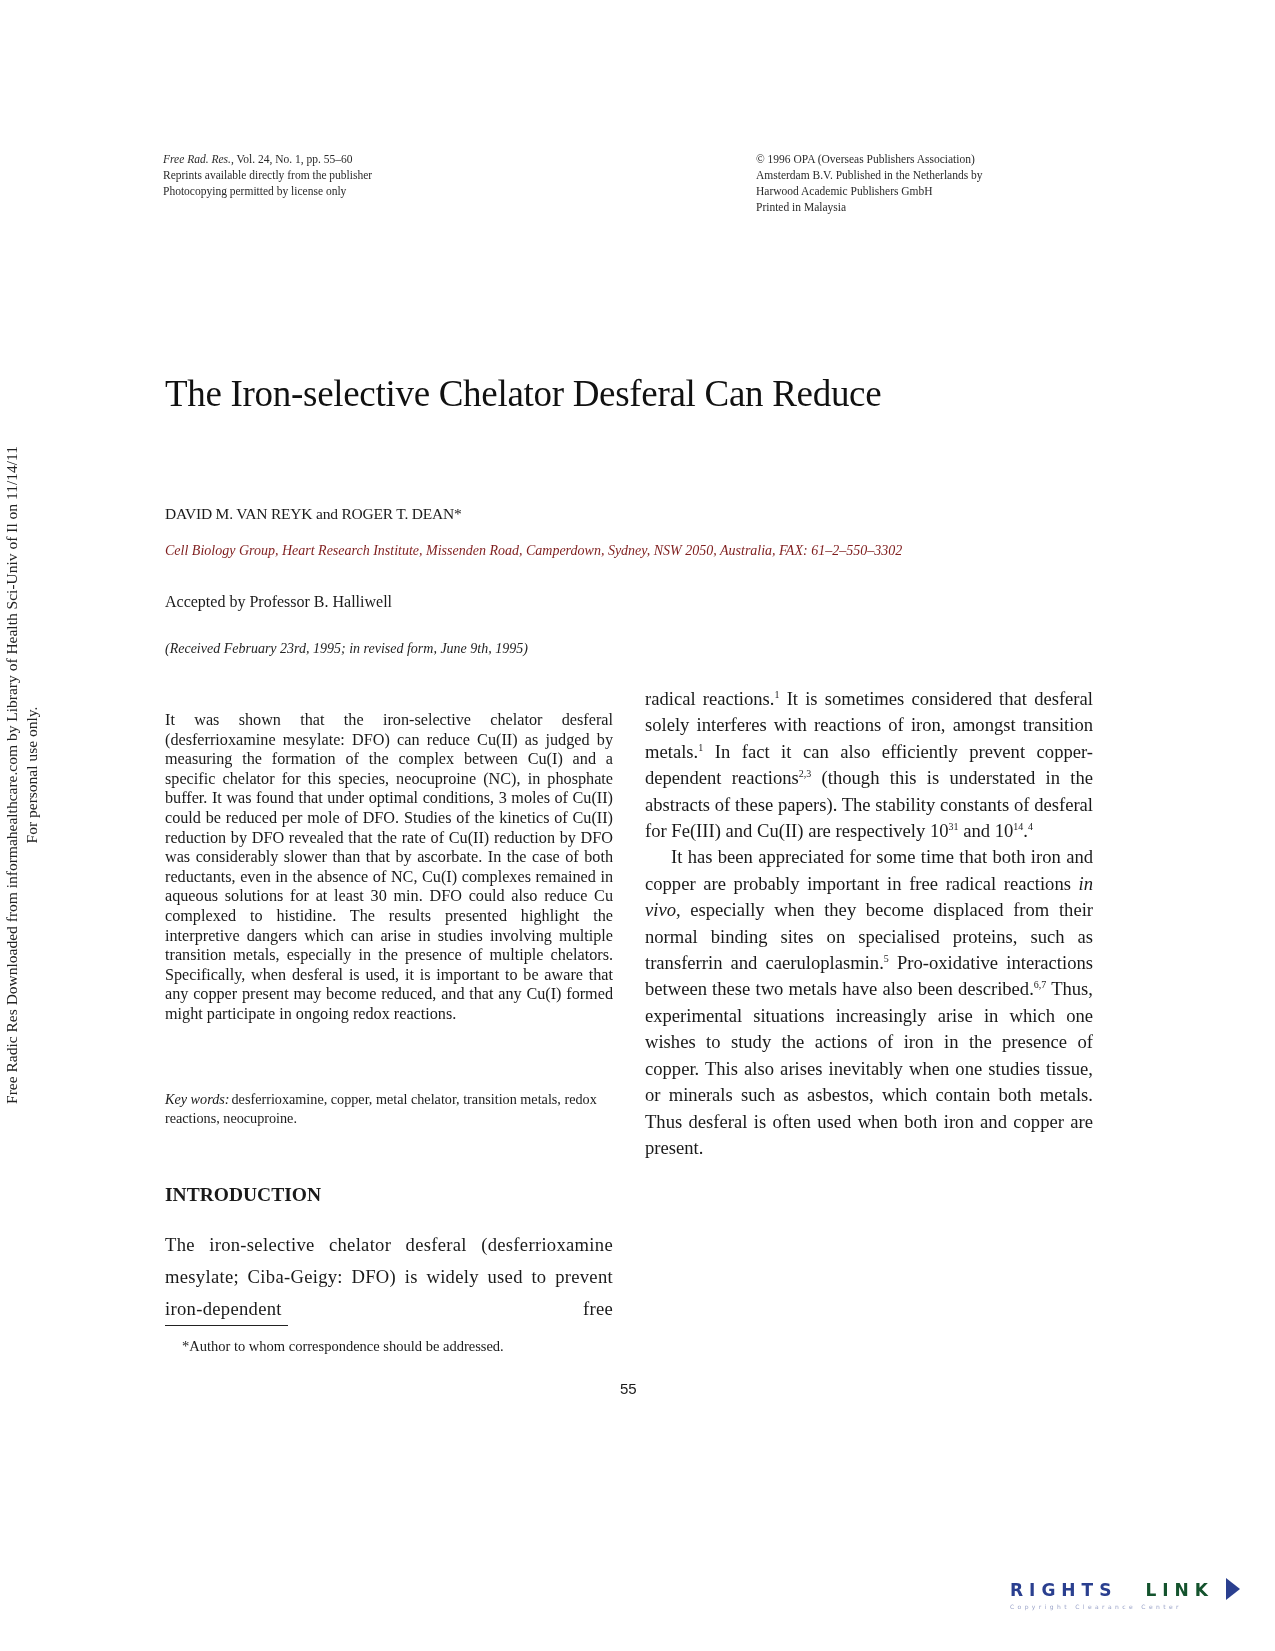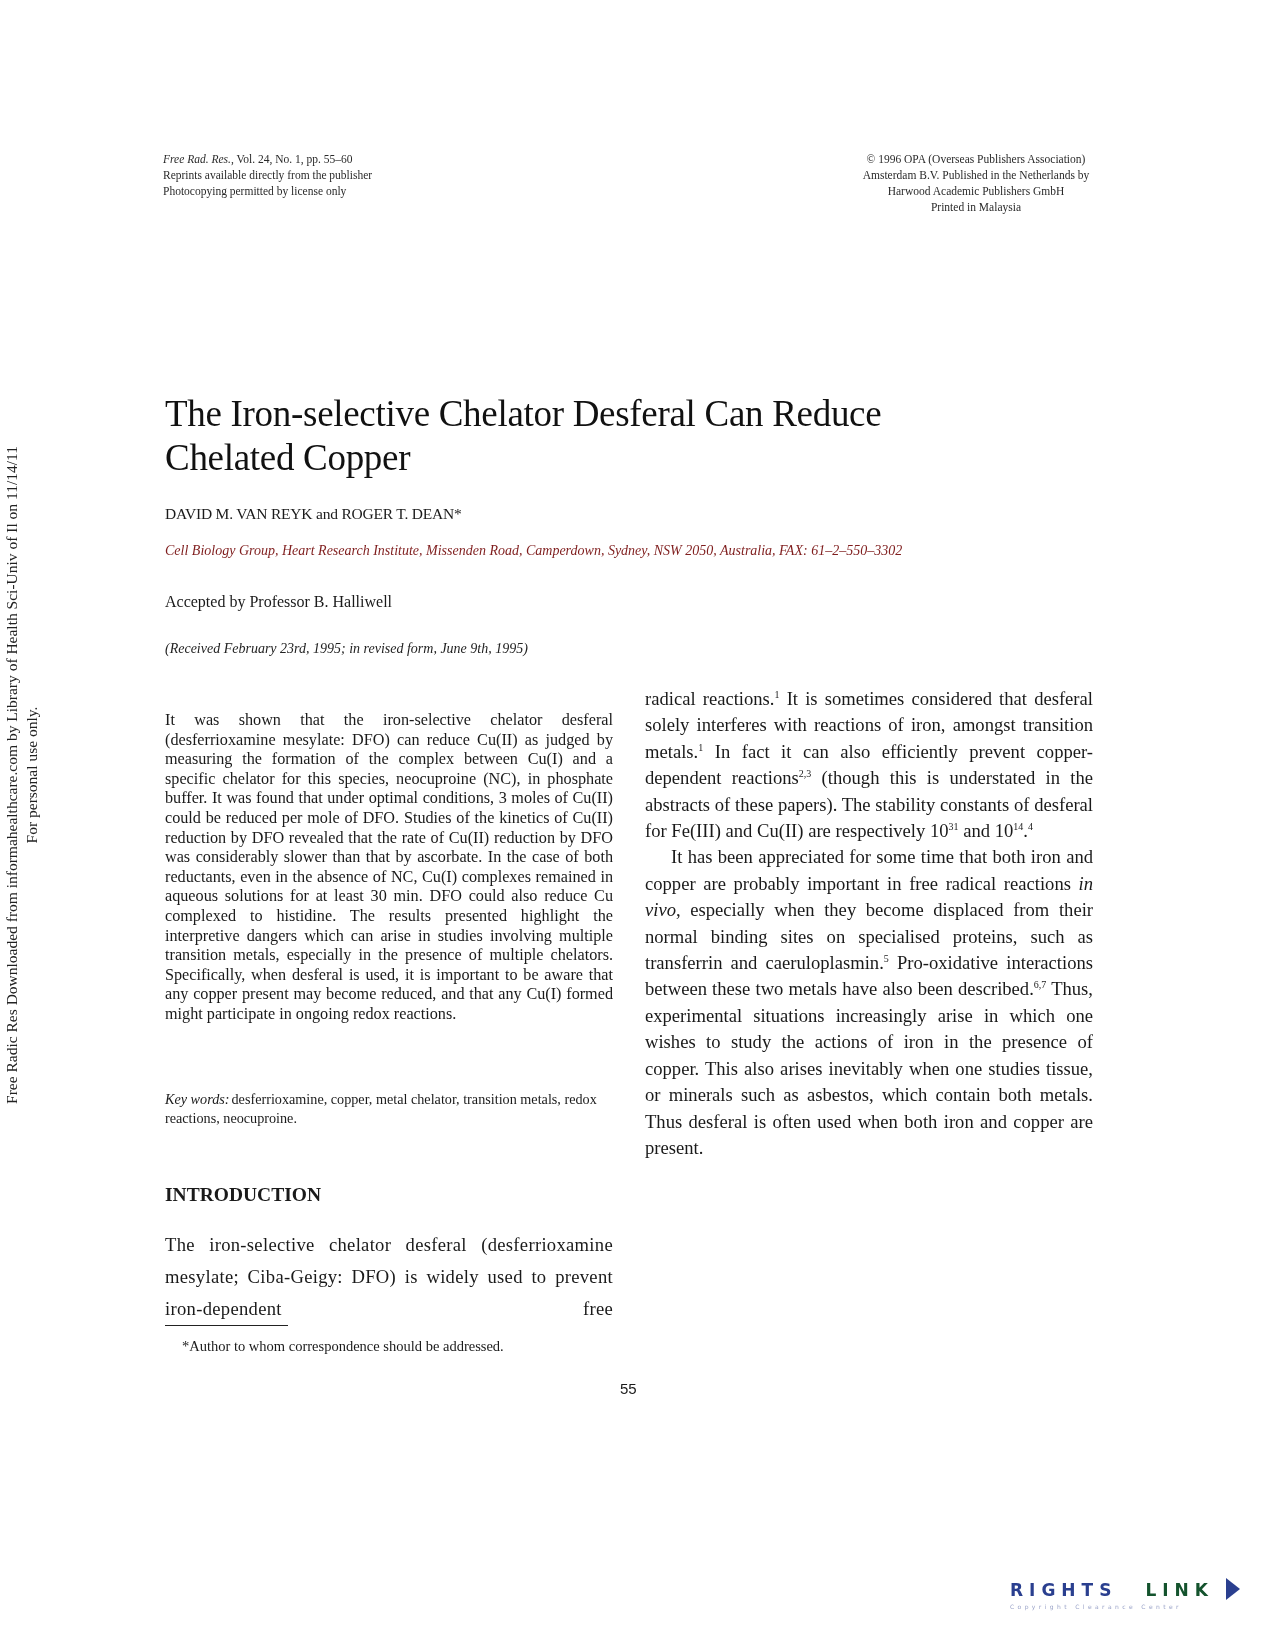--- a/index.html
+++ b/index.html
@@ -1,26 +1,26 @@
 <!DOCTYPE html>
 <html><head>
 <meta charset="utf-8">
 <style>
   html, body { margin: 0; padding: 0; background: #ffffff; }
   body { width: 1275px; height: 1651px; position: relative; overflow: hidden;
          font-family: "DejaVu Serif", "Liberation Serif", serif; color: #1a1a1a; }
   .abs { position: absolute; }
   .hdr { font-size: 11.5px; line-height: 16px; color: #2a2a2a; font-family: "Liberation Serif", serif; }
   .hdr-left { left: 163px; top: 151px; }
-  .hdr-right { left: 820px; top: 151px; width: 312px; text-align: center; }
+  .hdr-right { left: 756px; top: 151px; width: 312px; text-align: left; }
   .hdr i { font-style: italic; }
   .side { left: 2px; top: 1140px; transform-origin: 0 0; transform: rotate(-90deg);
           font-family: "Liberation Serif", serif; font-size: 15.5px; line-height: 20px;
           text-align: center; width: 730px; color: #222; }
-  .title { left: 165px; top: 392px; font-family: "Liberation Serif", serif; font-size: 37px;
+  .title { left: 165px; top: 372px; font-family: "Liberation Serif", serif; font-size: 37px;
            line-height: 44px; color: #111; letter-spacing: -0.3px; }
   .authors { left: 165px; top: 505px; font-family: "Liberation Serif", serif; font-size: 15.5px; letter-spacing: -0.2px; }
   .affil { left: 165px; top: 543px; font-family: "Liberation Serif", serif; font-style: italic; font-size: 14px; color: #7f1d1d; }
   .accepted { left: 165px; top: 593px; font-family: "Liberation Serif", serif; font-size: 16px; }
   .received { left: 165px; top: 641px; font-family: "Liberation Serif", serif; font-style: italic; font-size: 14px; color: #222; }
   .abstract { left: 165px; top: 711px; width: 448px; font-family: "Liberation Serif", serif;
               font-size: 16.2px; line-height: 19.6px; text-align: justify; }
   .keywords { left: 165px; top: 1090px; width: 448px; font-family: "Liberation Serif", serif; font-size: 14.2px; line-height: 19px; }
   .keywords i { font-style: italic; margin-right: 2px; }
   .intro-h { left: 165px; top: 1184px; font-family: "Liberation Serif", serif; font-weight: bold; font-size: 19.5px; }
@@ -55,21 +55,20 @@
   <div>Printed in Malaysia</div>
 </div>
 
 <div class="abs side">
   <div>Free Radic Res Downloaded from informahealthcare.com by Library of Health Sci-Univ of Il on 11/14/11</div>
   <div>For personal use only.</div>
 </div>
 
 <div class="abs title">
   <div>The Iron-selective Chelator Desferal Can Reduce</div>
-  <div>Chelated Copper</div>
 </div>
 
 <div class="abs authors">DAVID M. VAN REYK and ROGER T. DEAN*</div>
 <div class="abs affil">Cell Biology Group, Heart Research Institute, Missenden Road, Camperdown, Sydney, NSW 2050, Australia, FAX: 61–2–550–3302</div>
 <div class="abs accepted">Accepted by Professor B. Halliwell</div>
 <div class="abs received">(Received February 23rd, 1995; in revised form, June 9th, 1995)</div>
 
 <div class="abs abstract">It was shown that the iron-selective chelator desferal (desferrioxamine mesylate: DFO) can reduce Cu(II) as judged by measuring the formation of the complex between Cu(I) and a specific chelator for this species, neocuproine (NC), in phosphate buffer. It was found that under optimal conditions, 3 moles of Cu(II) could be reduced per mole of DFO. Studies of the kinetics of Cu(II) reduction by DFO revealed that the rate of Cu(II) reduction by DFO was considerably slower than that by ascorbate. In the case of both reductants, even in the absence of NC, Cu(I) complexes remained in aqueous solutions for at least 30 min. DFO could also reduce Cu complexed to histidine. The results presented highlight the interpretive dangers which can arise in studies involving multiple transition metals, especially in the presence of multiple chelators. Specifically, when desferal is used, it is important to be aware that any copper present may become reduced, and that any Cu(I) formed might participate in ongoing redox reactions.</div>
 
 <div class="abs keywords">

